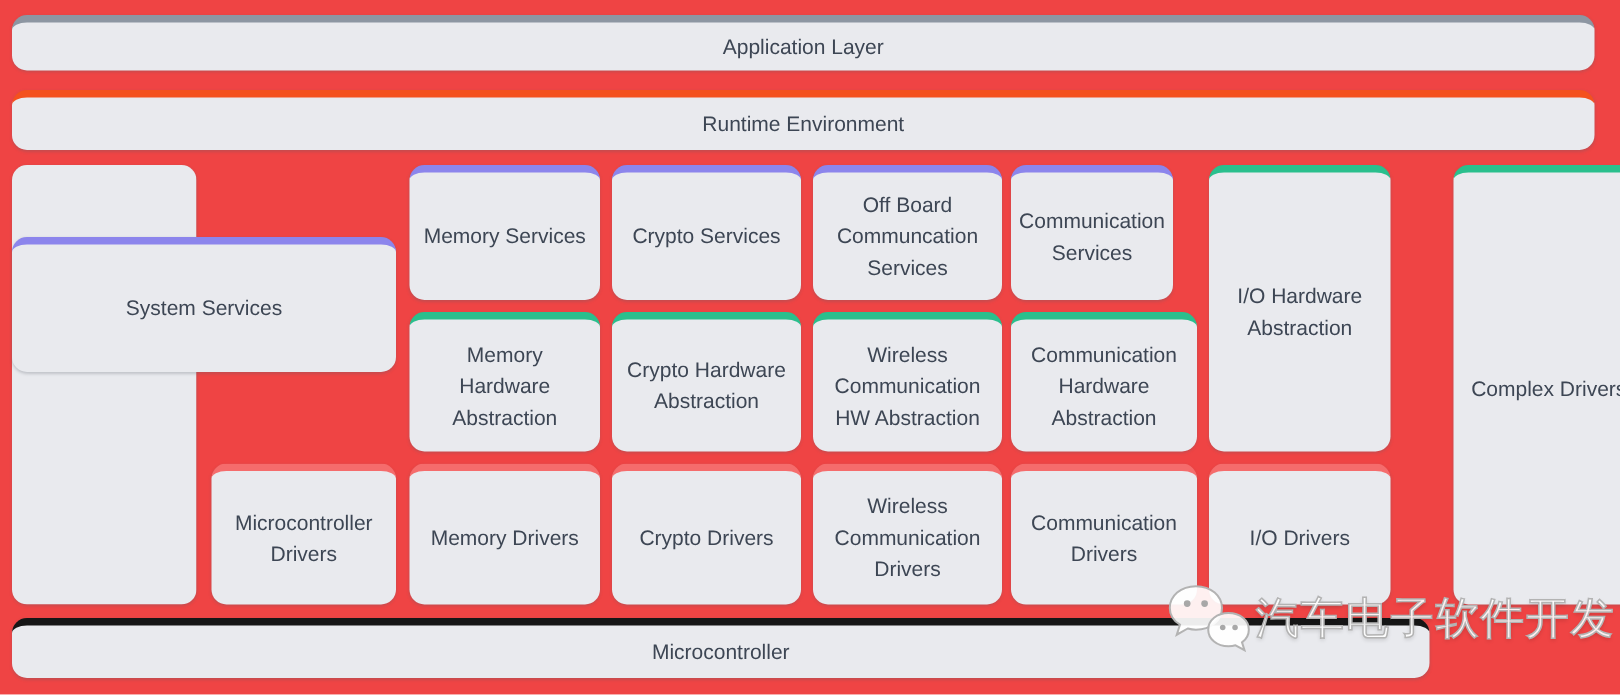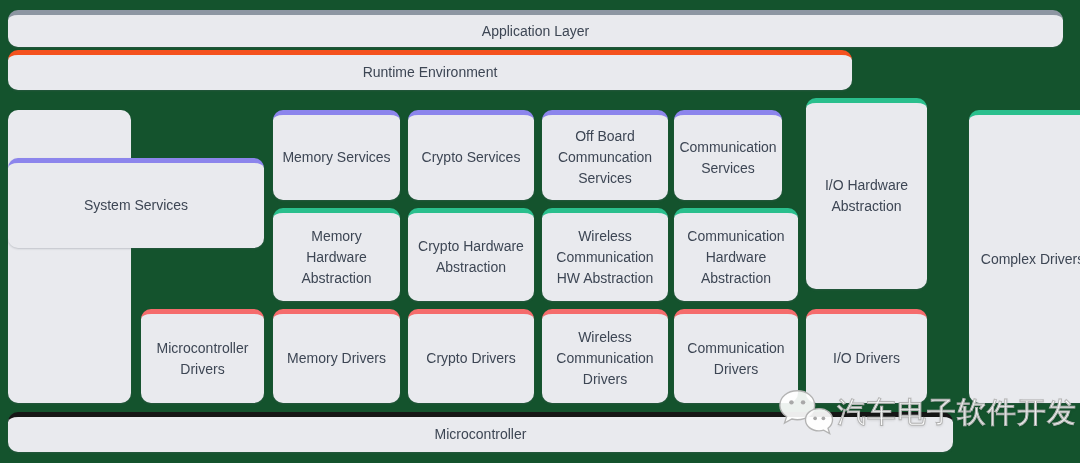--- a/index.html
+++ b/index.html
@@ -1,19 +1,19 @@
 <!DOCTYPE html>
 <html><head>
 <meta charset="utf-8">
 <style>
   html,body{margin:0;padding:0;background:#ffffff;}
   #canvas{
     position:relative;
     width:1080px;height:463px;
-    background:#14532d;
+    background:#ef4444;
     font-family:"Liberation Sans", sans-serif;
     overflow:hidden;
   }
   .blk{
     position:absolute;
     background:#e9eaee;
     border-top:5px solid transparent;
     border-radius:10px;
     box-sizing:border-box;
     display:flex;align-items:center;justify-content:center;
@@ -26,31 +26,31 @@
   }
   .accent-gray  {border-top-color:#8d96a2;}
   .accent-orange{border-top-color:#f4511e;}
   .accent-purple{border-top-color:#8c85ec;}
   .accent-green {border-top-color:#2abf8d;}
   .accent-red   {border-top-color:#f56c6c;}
   .accent-black {border-top-color:#161616;}
 
   
   #bar-application{left:8px;top:10px;width:1055px;height:37px;}
-  #bar-runtime   {left:8px;top:50px;width:844px;height:40px;}
+  #bar-runtime   {left:8px;top:60px;width:1055px;height:40px;}
   #bar-micro     {left:8px;top:412px;width:945px;height:40px;}
 
   
   #b-system-leg  {left:8px;  top:110px;width:123px;height:293px;box-shadow:0 1px 2px rgba(90,96,106,.28);z-index:0;}
   #b-system      {left:8px;  top:110px;width:256px;height:90px;z-index:1;margin-top:48px;}
   #b-mem-svc     {left:273px;top:110px;width:127px;height:90px;}
   #b-crypto-svc  {left:408px;top:110px;width:126px;height:90px;}
   #b-offboard-svc{left:542px;top:110px;width:126px;height:90px;}
   #b-comm-svc    {left:674px;top:110px;width:108px;height:90px;}
-  #b-io-hw       {left:806px;top:98px;width:121px;height:191px;justify-content:flex-end;}
+  #b-io-hw       {left:806px;top:110px;width:121px;height:191px;justify-content:flex-end;}
   #b-complex     {left:936px;top:110px;width:127px;height:293px;margin-left:33px;}
 
   #b-onboard     {left:141px;top:208px;width:123px;height:93px;}
   #b-mem-hw      {left:273px;top:208px;width:127px;height:93px;}
   #b-crypto-hw   {left:408px;top:208px;width:126px;height:93px;}
   #b-wireless-hw {left:542px;top:208px;width:126px;height:93px;}
   #b-comm-hw     {left:674px;top:208px;width:124px;height:93px;}
 
   #b-mcu-drv     {left:141px;top:309px;width:123px;height:94px;}
   #b-mem-drv     {left:273px;top:309px;width:127px;height:94px;}

